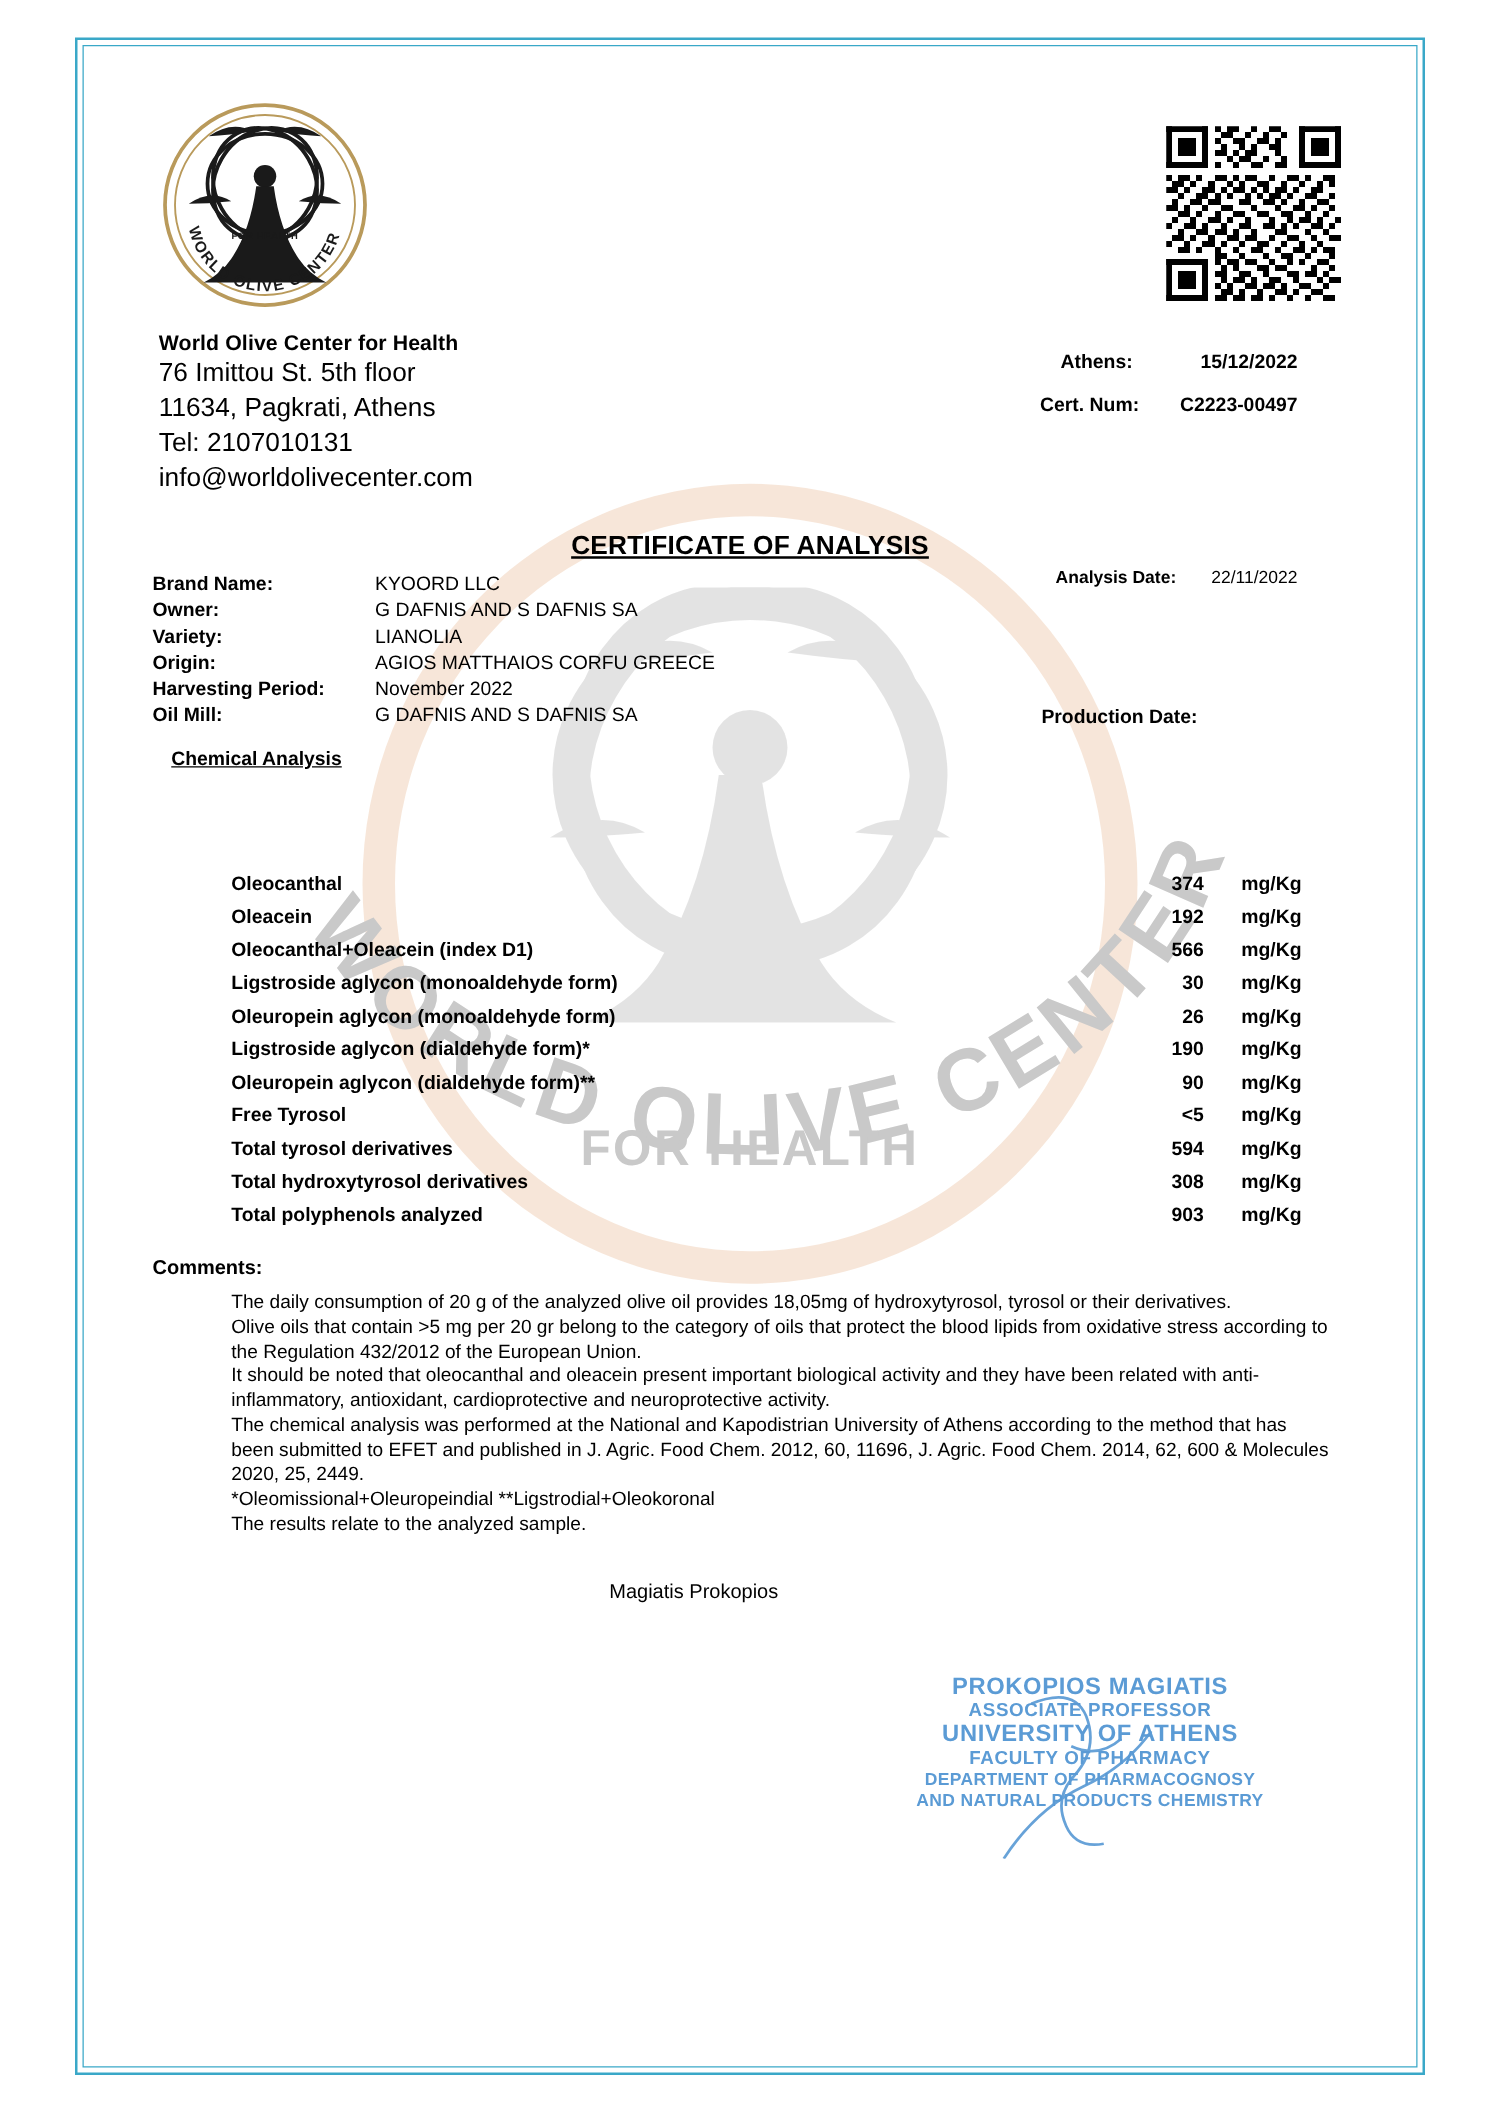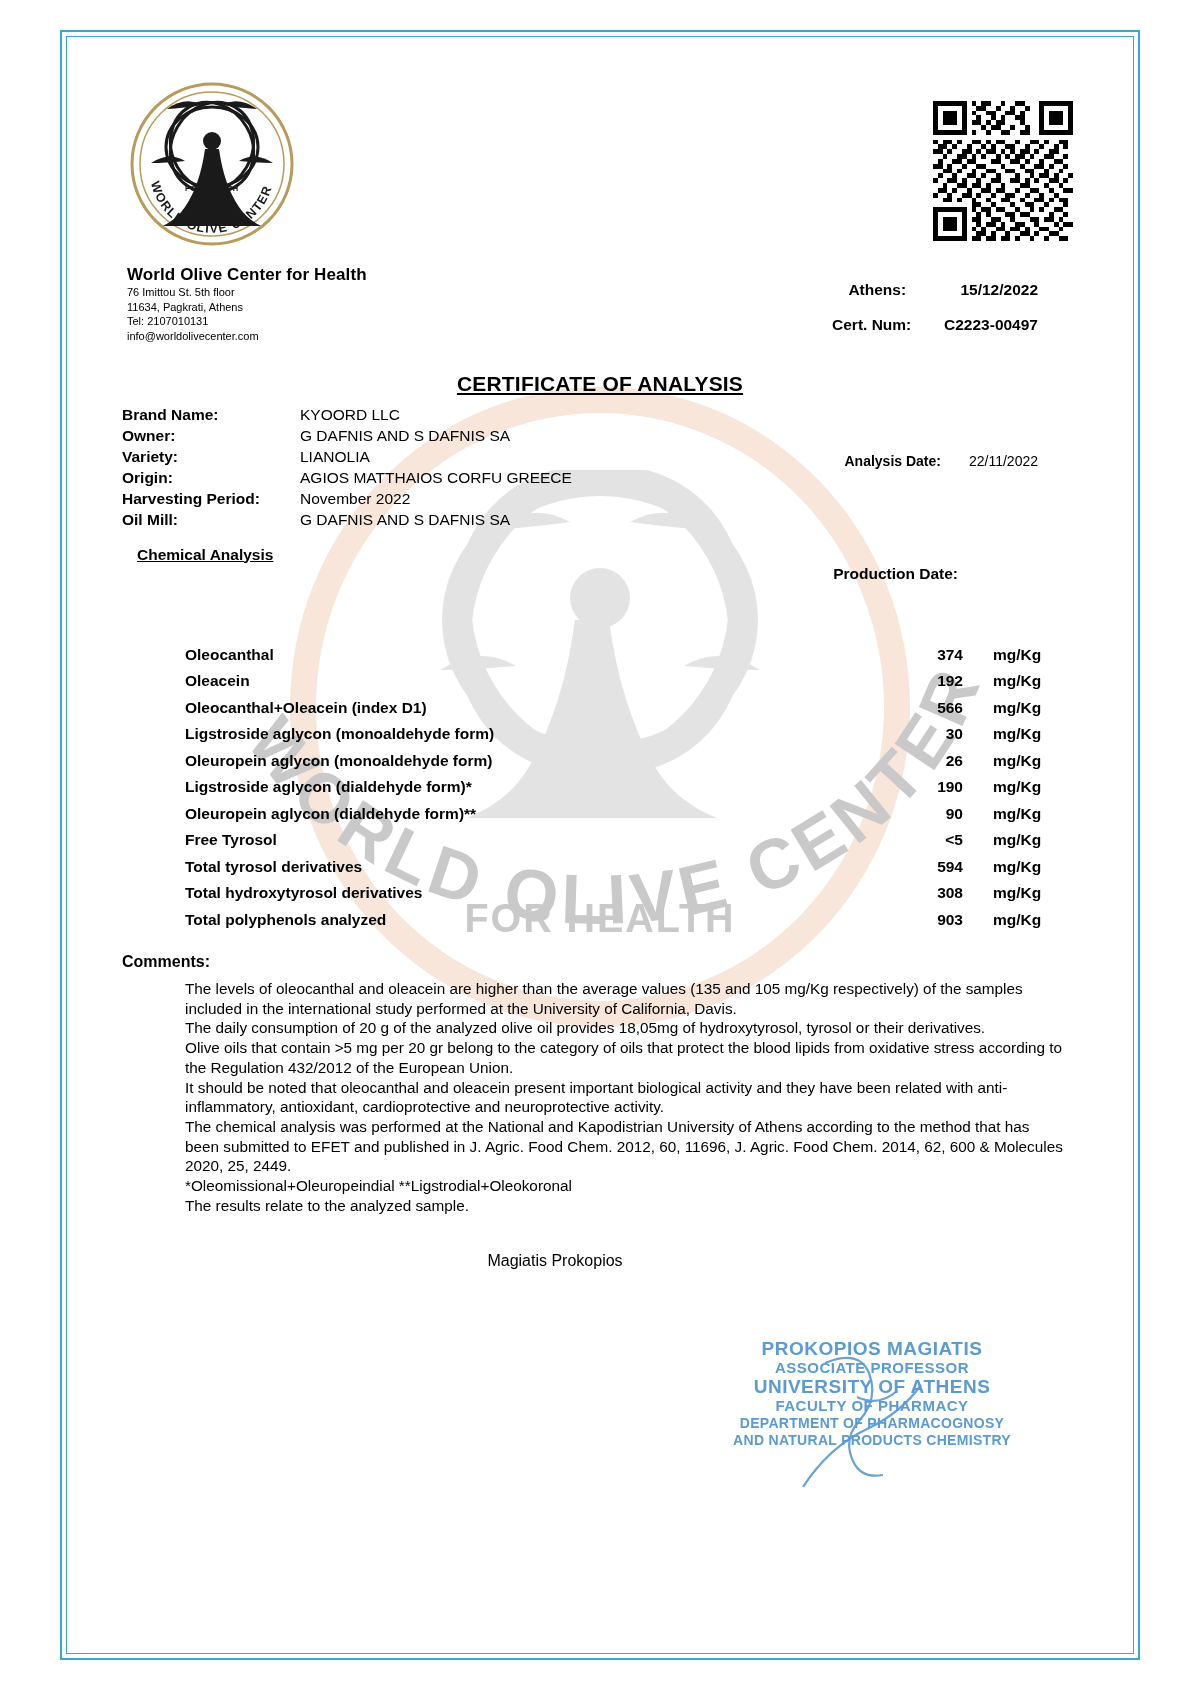--- a/index.html
+++ b/index.html
@@ -43,21 +43,21 @@
   }
   .wm-text svg { width: 100%; height: 100%; }
 
   
   .hdr { position: relative; z-index: 2; padding: 42px 60px 0 60px; display: flex; justify-content: space-between; }
   .logo-box { width: 170px; height: 170px; position: relative; }
   .qr { width: 140px; height: 140px; margin-top: 22px; }
 
   .addr { position: relative; z-index: 2; margin: 16px 0 0 60px; }
   .addr .org { font-weight: bold; font-size: 17px; letter-spacing: .1px; }
-  .addr .line { font-size: 11px; line-height: 1.33; }
+  .addr .line { font-size: 21px; line-height: 1.33; }
 
   .meta { position: absolute; right: 95px; top: 244px; z-index: 3; font-size: 15.5px; font-weight: bold;}
   .meta .row { display: flex; margin-bottom: 17px; justify-content: flex-end; }
   .meta .k { width: 112px; }
   .meta .v { }
 
   
   .title {
     position: relative; z-index: 2; text-align: center;
     font-size: 21px; font-weight: bold; margin-top: 28px;
@@ -500,21 +500,20 @@
     <div class="r">
       <span class="nm">Total polyphenols analyzed</span>
       <span class="vl">903</span>
       <span class="un">mg/Kg</span>
     </div>
   </div>
 
   
   <div class="comments-hd">Comments:</div>
   <div class="comments">
-    <p>The levels of oleocanthal and oleacein are higher than the average values (135 and 105 mg/Kg respectively) of the samples included in the international study performed at the University of California, Davis.</p>
     <p>The daily consumption of 20 g of the analyzed olive oil provides 18,05mg of hydroxytyrosol, tyrosol or their derivatives.</p>
     <p> Olive oils that contain &gt;5 mg per 20 gr belong to the category of oils that protect the blood lipids from oxidative stress according to the Regulation 432/2012 of the European Union.</p>
     <p>It should be noted that oleocanthal and oleacein present important biological activity and they have been related with anti-inflammatory, antioxidant, cardioprotective and neuroprotective activity.</p>
     <p>The chemical analysis was performed at the National and Kapodistrian University of Athens according to the method that has been submitted to EFET and published in J. Agric. Food Chem. 2012, 60, 11696, J. Agric. Food Chem. 2014, 62, 600 &amp; Molecules 2020, 25, 2449.</p>
     <p>*Oleomissional+Oleuropeindial **Ligstrodial+Oleokoronal</p>
     <p>The results relate to the analyzed sample.</p>
   </div>
 
   
   <div class="sig-name">Magiatis Prokopios</div>

